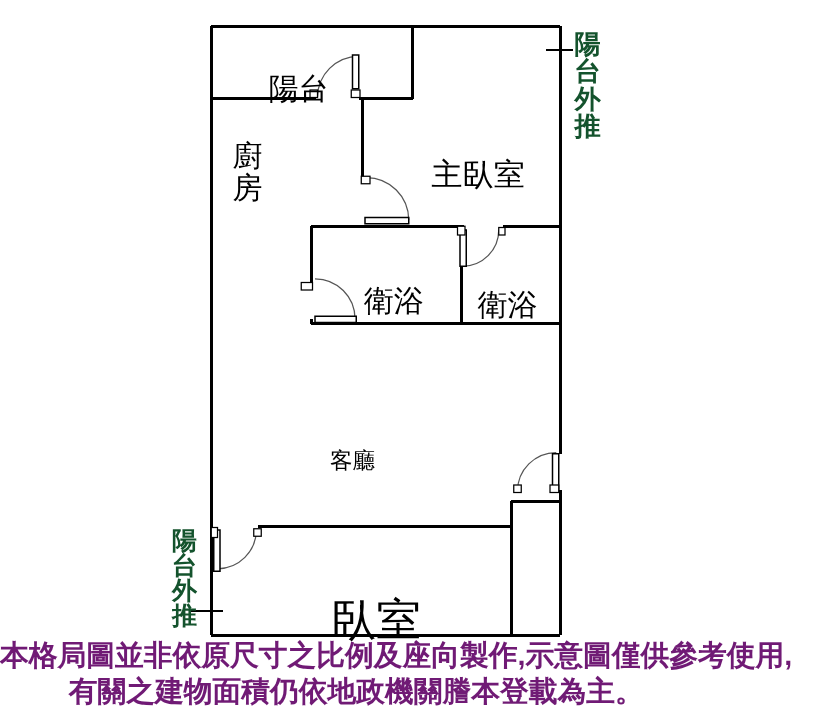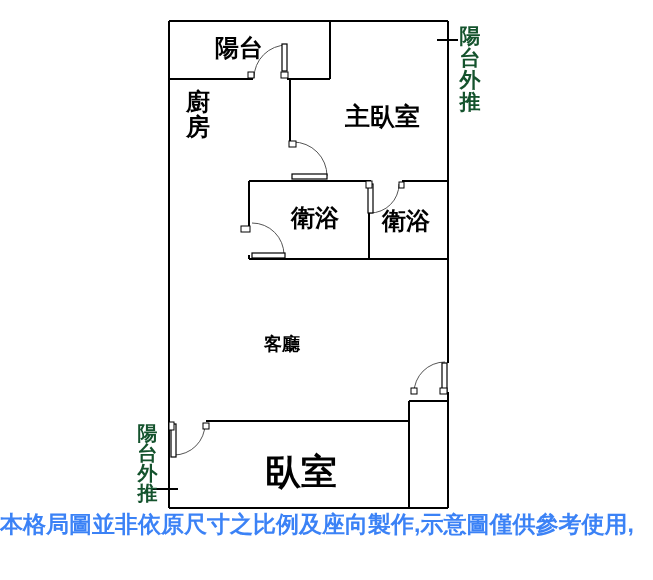--- a/index.html
+++ b/index.html
@@ -16,42 +16,43 @@
     overflow: hidden;
   }
   #plan-svg {
     position: absolute;
     left: 0;
     top: 0;
   }
   .room-label {
     position: absolute;
     color: #000;
-    font-weight: 700;
+    font-weight: 400;
     white-space: nowrap;
     line-height: 1.0;
+    margin-top: 24px;
   }
   .vtext {
     white-space: normal;
     word-break: break-all;
     text-align: right;
   }
   .annotation {
     position: absolute;
     color: #14532d;
     font-weight: 600;
     word-break: break-all;
     text-align: center;
   }
   .disclaimer {
     position: absolute;
     left: 0;
     width: 570px;
     text-align: center;
-    color: #3b82f6;
+    color: #701a75;
     font-size: 23px;
     font-weight: 700;
     line-height: 1.1;
     white-space: nowrap;
   }
 </style>
 </head>
 <body>
 
 <div id="stage">
@@ -132,14 +133,15 @@
   <div class="room-label" style="left:264px; top:335px; font-size:18px;">客廳</div>
 
   <div class="room-label" style="left:265px; top:454px; font-size:36px;">臥室</div>
 
 
   <div class="annotation" style="left:459px; top:25px; font-size:21px; width:22px; line-height:1.05;">陽台外推</div>
 
   <div class="annotation" style="left:137px; top:423px; font-size:20px; width:21px; line-height:1.0;">陽台外推</div>
 
   <div class="disclaimer" style="top:512px;">本格局圖並非依原尺寸之比例及座向製作,示意圖僅供參考使用,</div>
+  <div class="disclaimer" style="top:541px;">有關之建物面積仍依地政機關謄本登載為主。</div>
 
 </div>
 
 </body></html>

